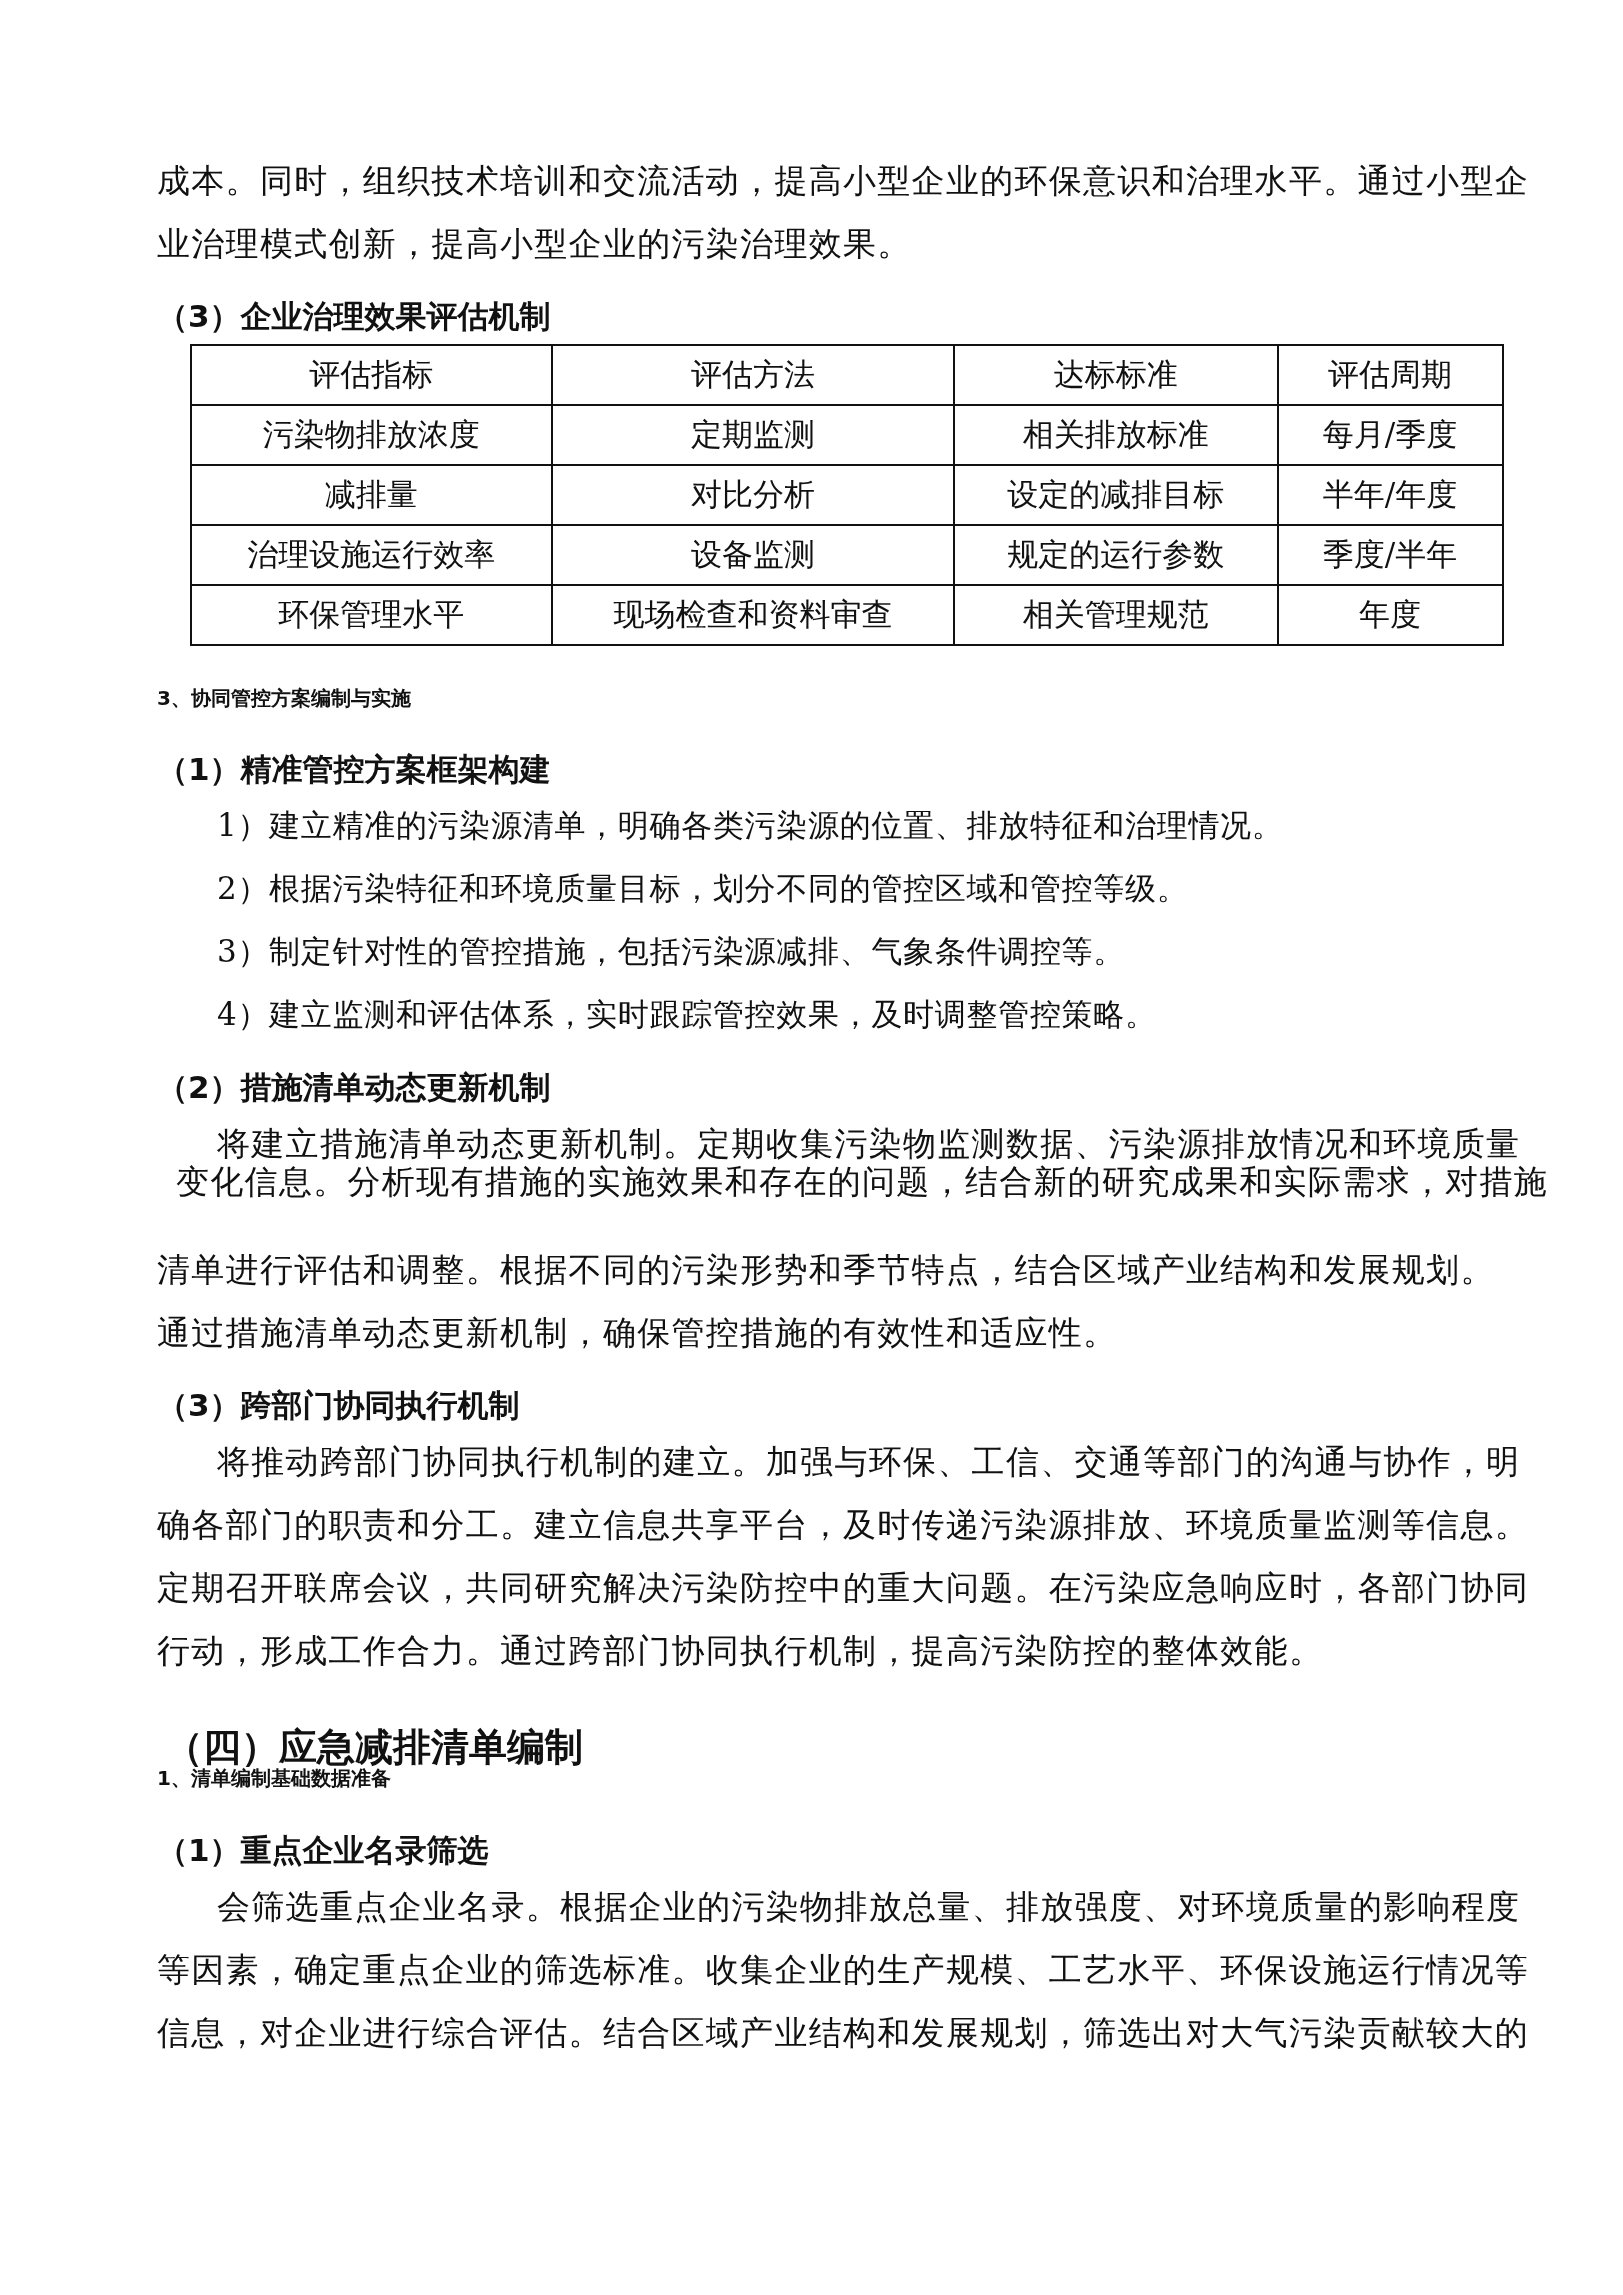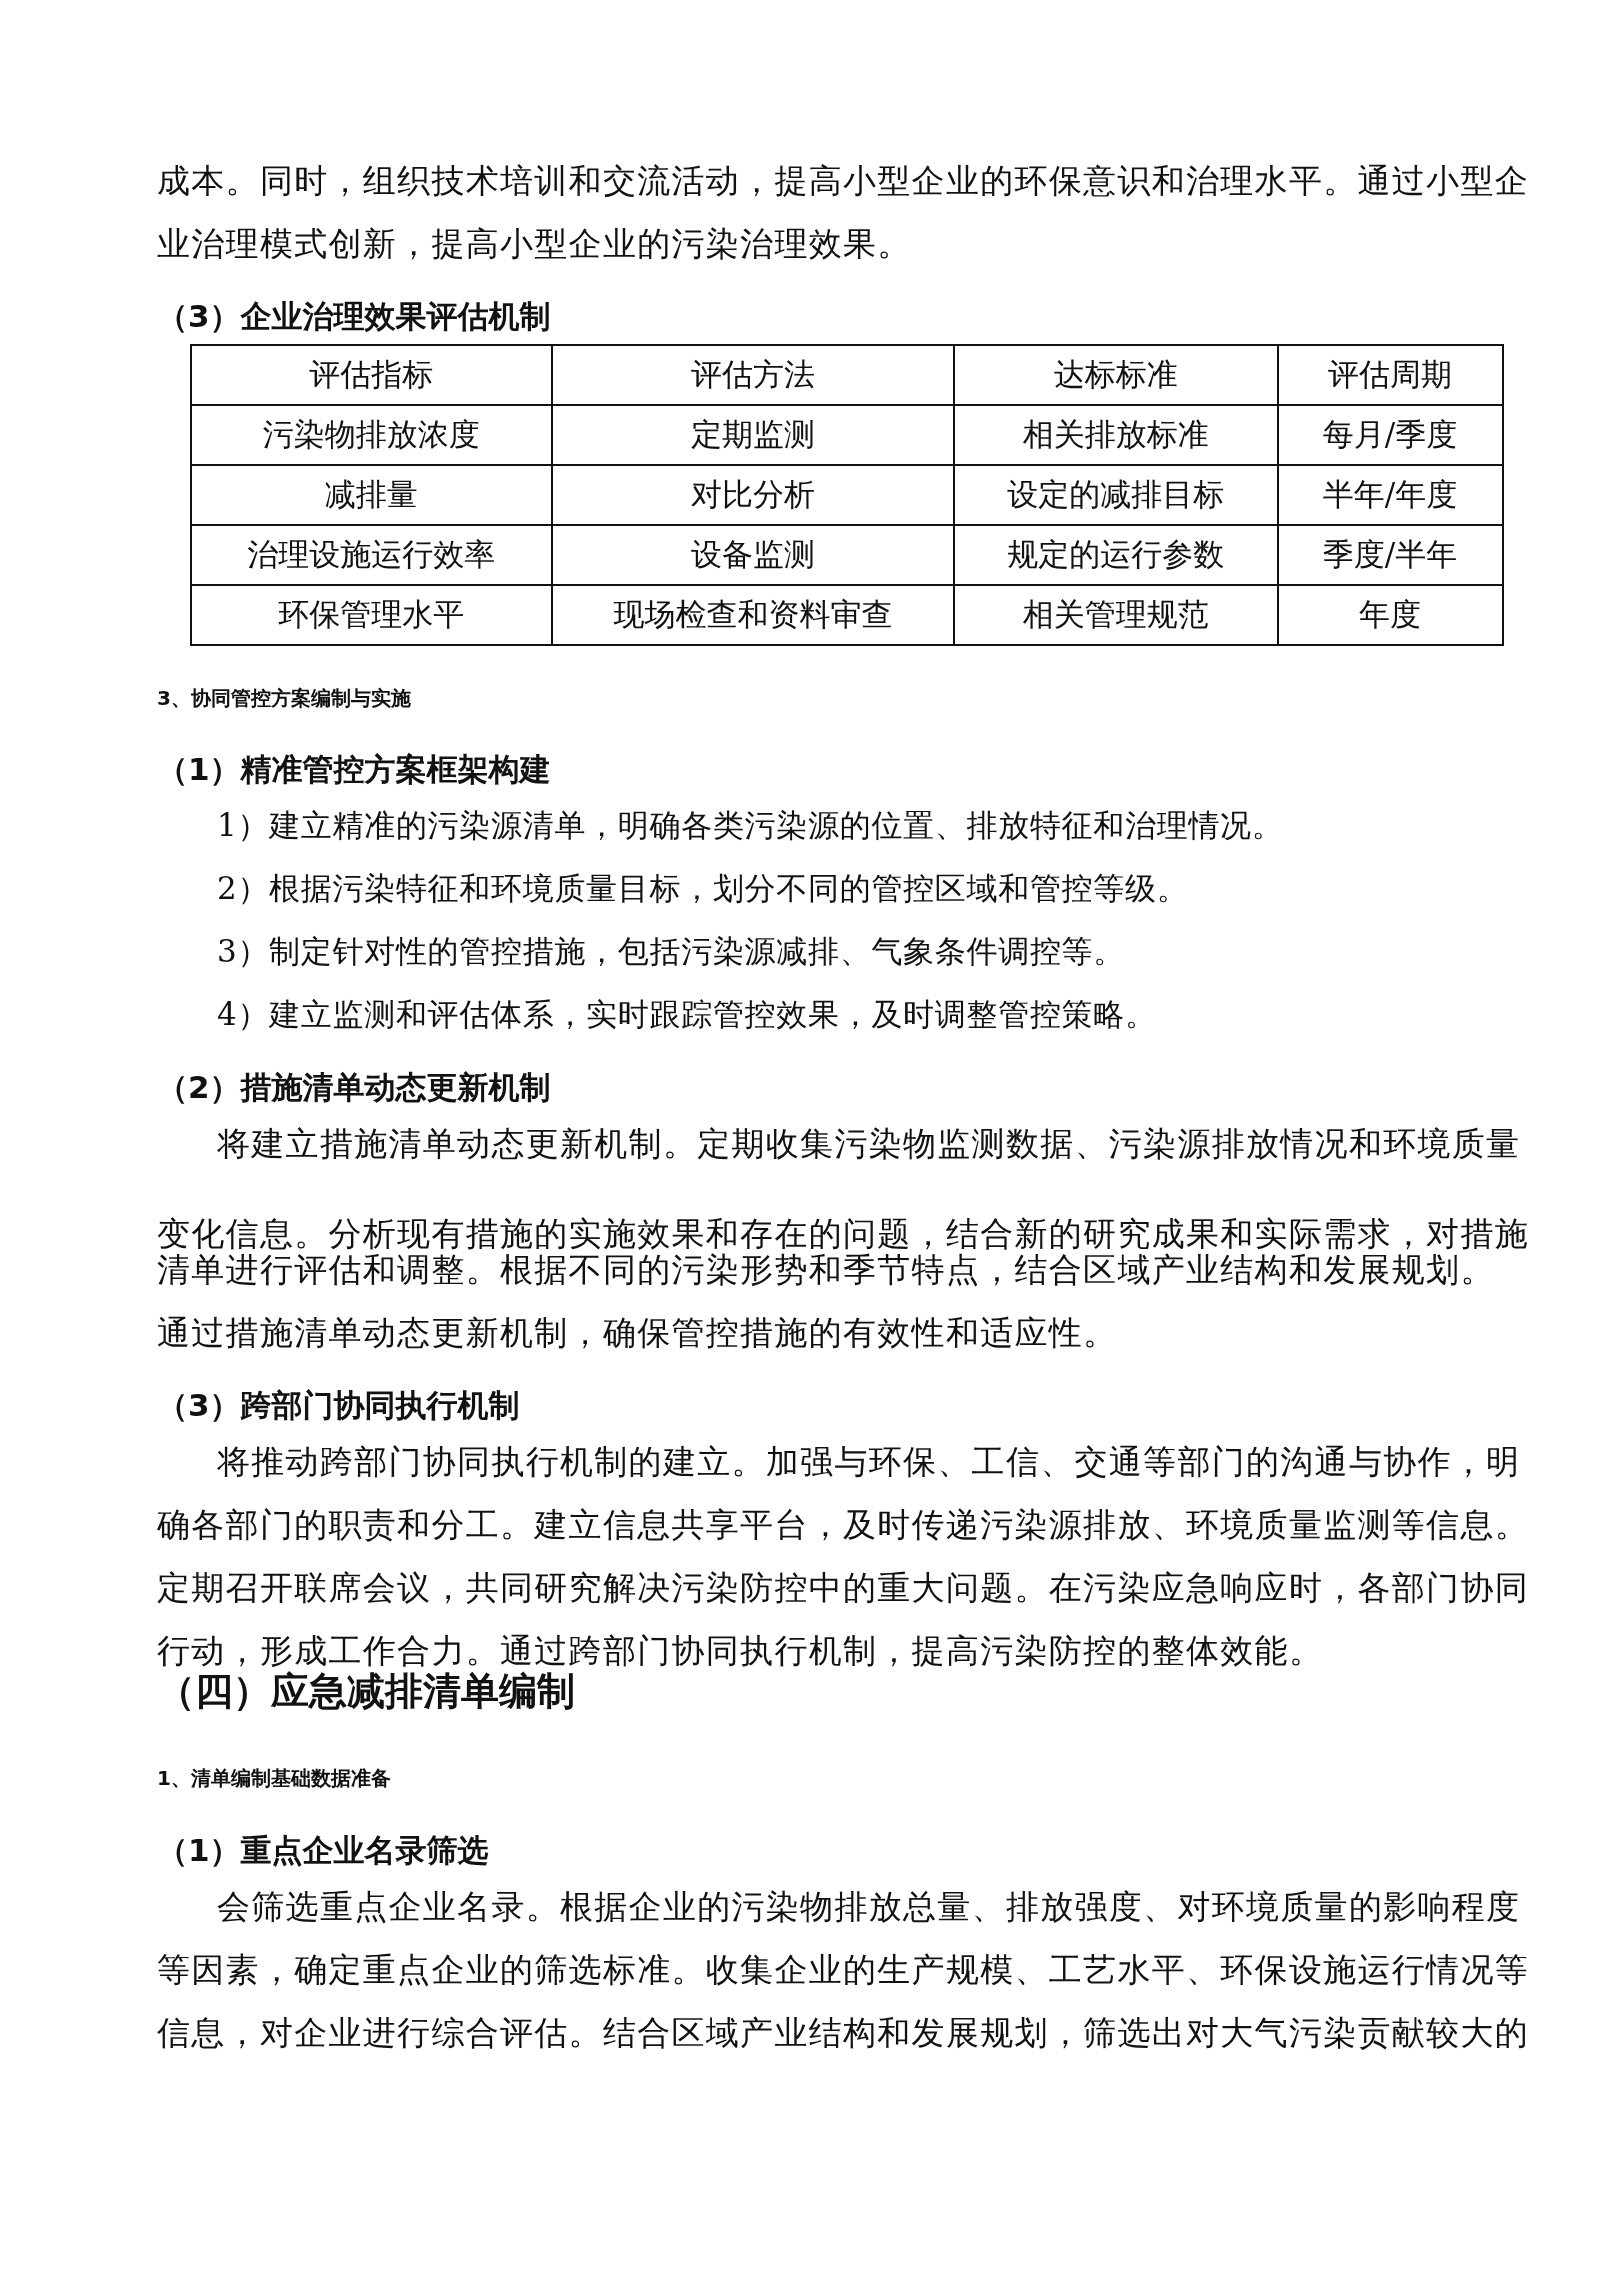--- a/index.html
+++ b/index.html
@@ -69,31 +69,31 @@
 
   <div class="h3" style="top:679px;">3、协同管控方案编制与实施</div>
   <div class="h4" style="top:741px;">（1）精准管控方案框架构建</div>
   <div class="item" style="top:806px;">1）建立精准的污染源清单，明确各类污染源的位置、排放特征和治理情况。</div>
   <div class="item" style="top:869px;">2）根据污染特征和环境质量目标，划分不同的管控区域和管控等级。</div>
   <div class="item" style="top:932px;">3）制定针对性的管控措施，包括污染源减排、气象条件调控等。</div>
   <div class="item" style="top:995px;">4）建立监测和评估体系，实时跟踪管控效果，及时调整管控策略。</div>
 
   <div class="h4" style="top:1059px;">（2）措施清单动态更新机制</div>
   <div class="line" style="top:1124px; left:60px;">将建立措施清单动态更新机制。定期收集污染物监测数据、污染源排放情况和环境质量</div>
-  <div class="line" style="top:1214px;">变化信息。分析现有措施的实施效果和存在的问题，结合新的研究成果和实际需求，对措施</div>
+  <div class="line" style="top:1162px;margin-left:19px;">变化信息。分析现有措施的实施效果和存在的问题，结合新的研究成果和实际需求，对措施</div>
   <div class="line" style="top:1250px;">清单进行评估和调整。根据不同的污染形势和季节特点，结合区域产业结构和发展规划。</div>
   <div class="line" style="top:1313px;">通过措施清单动态更新机制，确保管控措施的有效性和适应性。</div>
 
   <div class="h4" style="top:1377px;">（3）跨部门协同执行机制</div>
   <div class="line" style="top:1442px; left:60px;">将推动跨部门协同执行机制的建立。加强与环保、工信、交通等部门的沟通与协作，明</div>
   <div class="line" style="top:1505px;">确各部门的职责和分工。建立信息共享平台，及时传递污染源排放、环境质量监测等信息。</div>
   <div class="line" style="top:1568px;">定期召开联席会议，共同研究解决污染防控中的重大问题。在污染应急响应时，各部门协同</div>
   <div class="line" style="top:1631px;">行动，形成工作合力。通过跨部门协同执行机制，提高污染防控的整体效能。</div>
 
-  <div class="h2" style="top:1668px;">（四）应急减排清单编制</div>
+  <div class="h2" style="top:1724px;margin-left:8px;">（四）应急减排清单编制</div>
   <div class="h3" style="top:1759px;">1、清单编制基础数据准备</div>
   <div class="h4" style="top:1822px;">（1）重点企业名录筛选</div>
   <div class="line" style="top:1887px; left:60px;">会筛选重点企业名录。根据企业的污染物排放总量、排放强度、对环境质量的影响程度</div>
   <div class="line" style="top:1950px;">等因素，确定重点企业的筛选标准。收集企业的生产规模、工艺水平、环保设施运行情况等</div>
   <div class="line" style="top:2013px;">信息，对企业进行综合评估。结合区域产业结构和发展规划，筛选出对大气污染贡献较大的</div>
 
 </div>
 
 
 </body></html>

